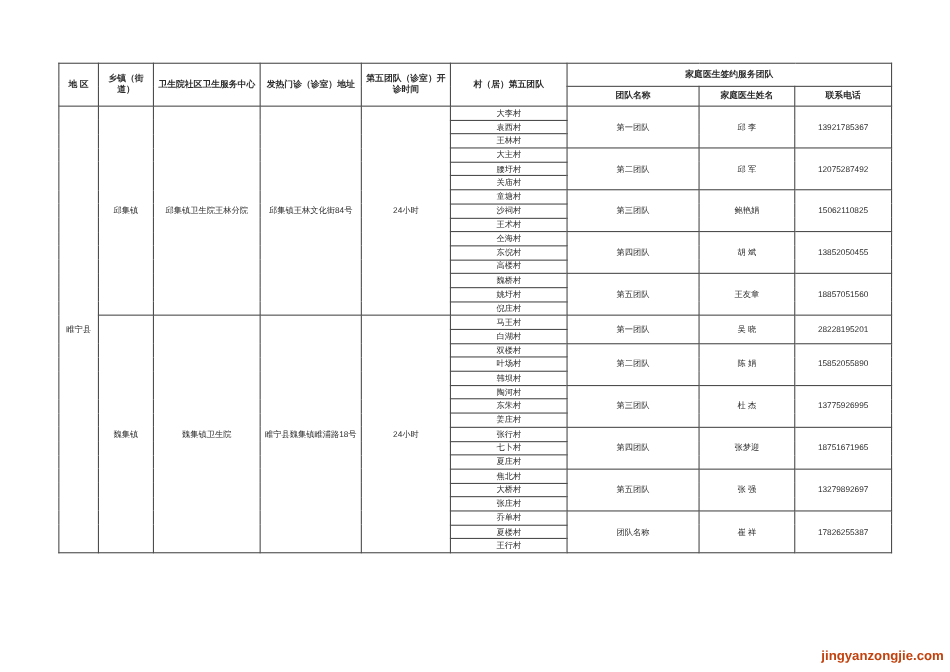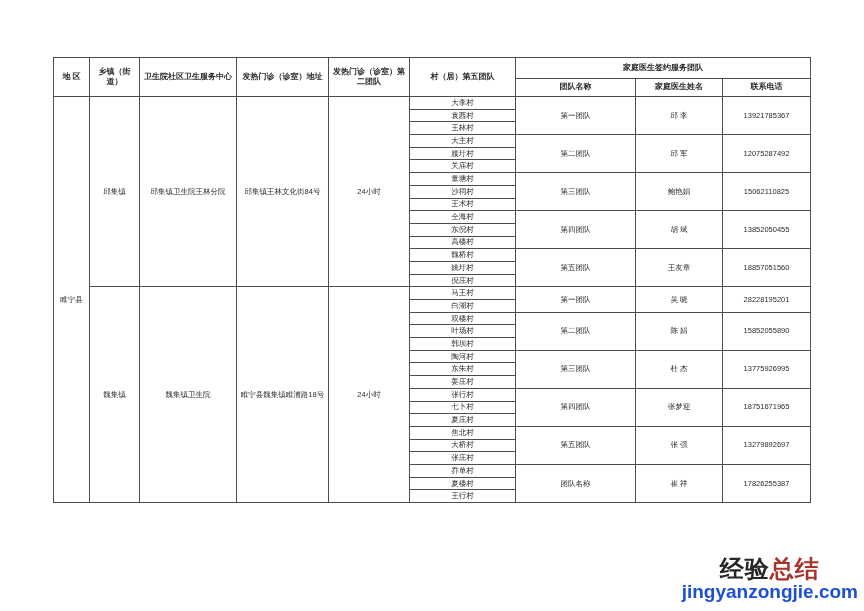--- a/index.html
+++ b/index.html
@@ -22,21 +22,21 @@
   .clinic-table thead tr.hrow1 th{height:20px;}
   .clinic-table td{
     font-size:7.5px;line-height:1.05;height:11.7px;
   }
   .watermark{
     position:absolute;right:6px;bottom:8px;text-align:center;
     font-weight:bold;
   }
   .watermark .brand{font-size:24px;letter-spacing:1px;color:#262626;line-height:1.05;}
   .watermark .brand .red{color:#a8332c;}
-  .watermark .domain{font-size:19px;color:#1d4ed8;margin-top:0;}
+  .watermark .domain{font-size:12px;color:#c2410c;margin-top:0;}
 </style>
 </head>
 <body>
 
 <table class="clinic-table">
   <colgroup>
     <col style="width:36px">
       <col style="width:50px">
       <col style="width:97px">
     <col style="width:92px">
@@ -45,21 +45,21 @@
     <col style="width:120px">
       <col style="width:87px">
       <col style="width:88px">
   </colgroup>
   <thead>
     <tr class="hrow1">
       <th rowspan="2">地 区</th>
       <th rowspan="2">乡镇（街道）</th>
       <th rowspan="2">卫生院社区卫生服务中心</th>
       <th rowspan="2">发热门诊（诊室）地址</th>
-      <th rowspan="2">发热门诊（诊室）第二团队</th>
+      <th rowspan="2">第五团队（诊室）开诊时间</th>
       <th rowspan="2">村（居）第五团队</th>
       <th colspan="3">家庭医生签约服务团队</th>
     </tr>
     <tr class="hrow2">
       <th>团队名称</th>
       <th>家庭医生姓名</th>
       <th>联系电话</th>
     </tr>
   </thead>
   <tbody>
@@ -198,17 +198,14 @@
       <tr>
         <td>夏楼村</td>
       </tr>
       <tr>
         <td>王行村</td>
       </tr>
     </tbody>
 </table>
 
 <div class="watermark">
-  <div class="brand">
-    <span>经验</span><span class="red">总结</span>
-  </div>
   <div class="domain">jingyanzongjie.com</div>
 </div>
 
 </body></html>

